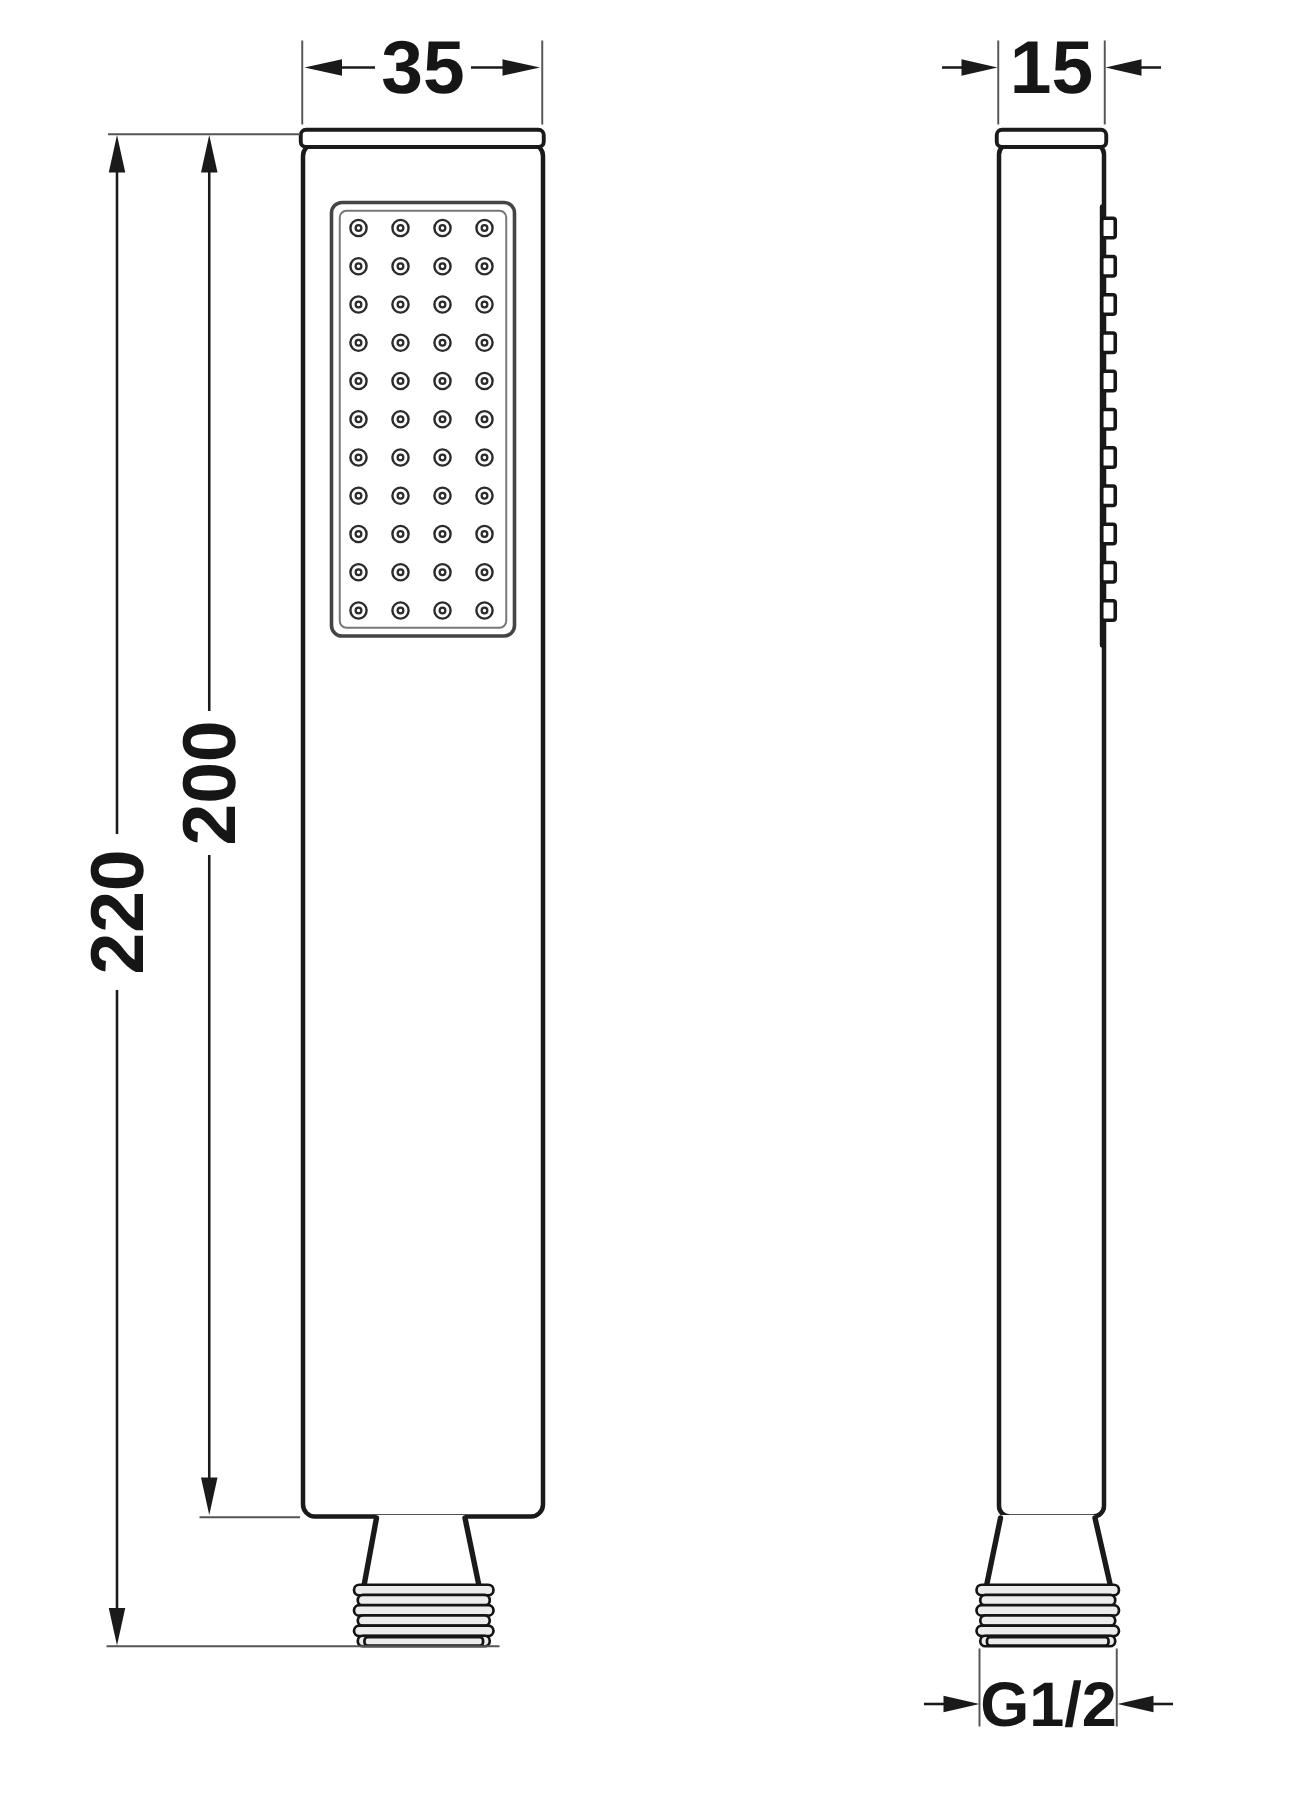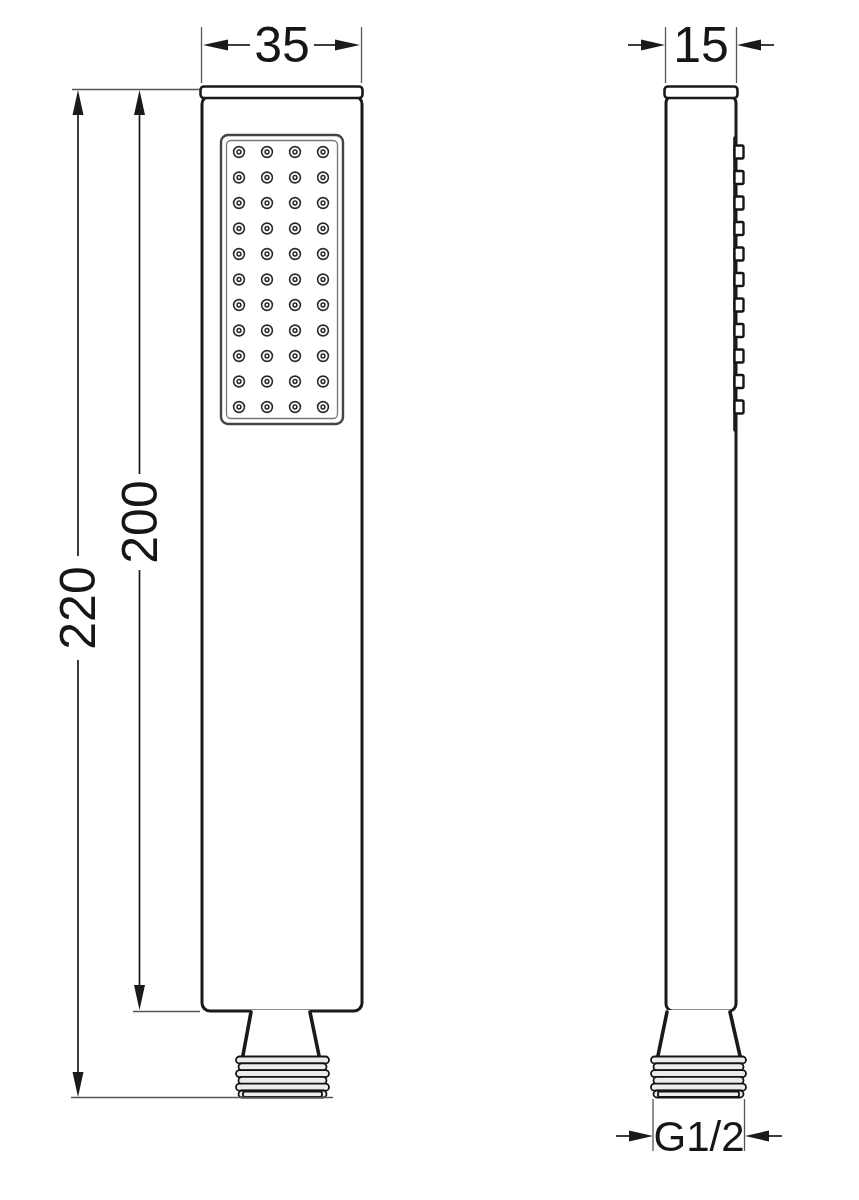--- a/index.html
+++ b/index.html
@@ -1,17 +1,17 @@
 <!DOCTYPE html>
 <html><head>
 <meta charset="utf-8">
 <style>
   html,body{margin:0;padding:0;background:#fff;}
   .stage{position:relative;width:859px;height:1200px;background:#fff;overflow:hidden;
-         font-family:"Liberation Sans", sans-serif;}
+         font-family:"Liberation Sans", sans-serif;font-weight:bold;}
   svg{position:absolute;inset:0;}
   .outline{stroke:var(--outline,#1a1a1a);fill:#ffffff;}
   .thin{stroke:var(--plate,#444);fill:#ffffff;}
   .inner-line{stroke:#777;fill:none;}
   .ext{stroke:var(--ext,#555);stroke-width:1.3;fill:none;}
   .dim{stroke:var(--dim,#1a1a1a);stroke-width:1.7;fill:none;}
   .arrow{fill:var(--dim,#1a1a1a);stroke:none;}
   .heavy{stroke:var(--outline,#1a1a1a);stroke-width:3.6;fill:none;stroke-linecap:round;}
   .nozzle-outer{stroke:#2b2b2b;stroke-width:1.6;fill:#fcfcfc;}
   .nozzle-inner{stroke:#2b2b2b;stroke-width:1.5;fill:#ffffff;}

